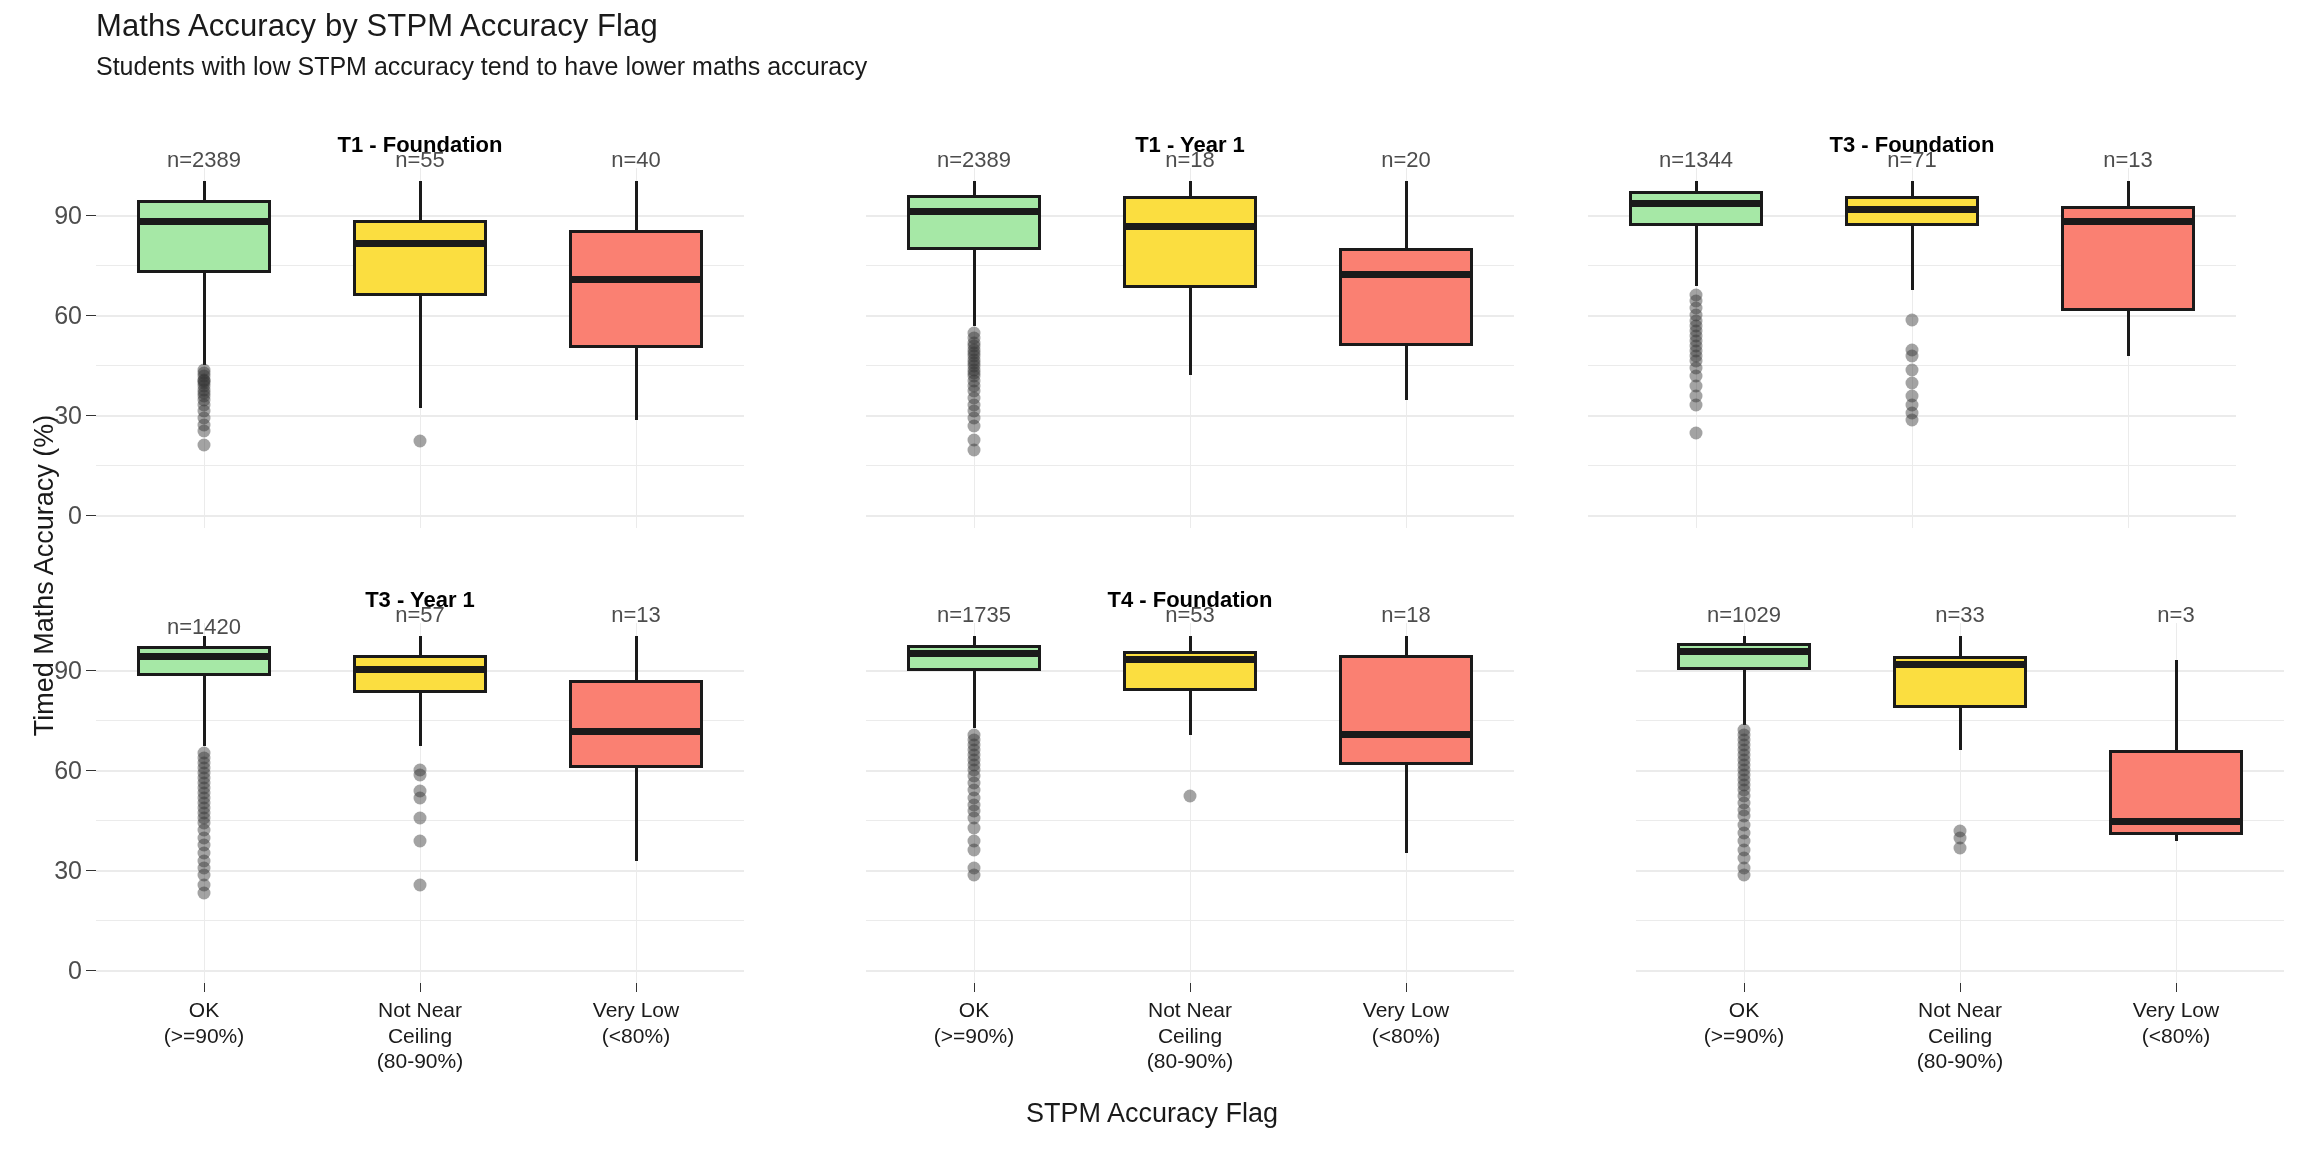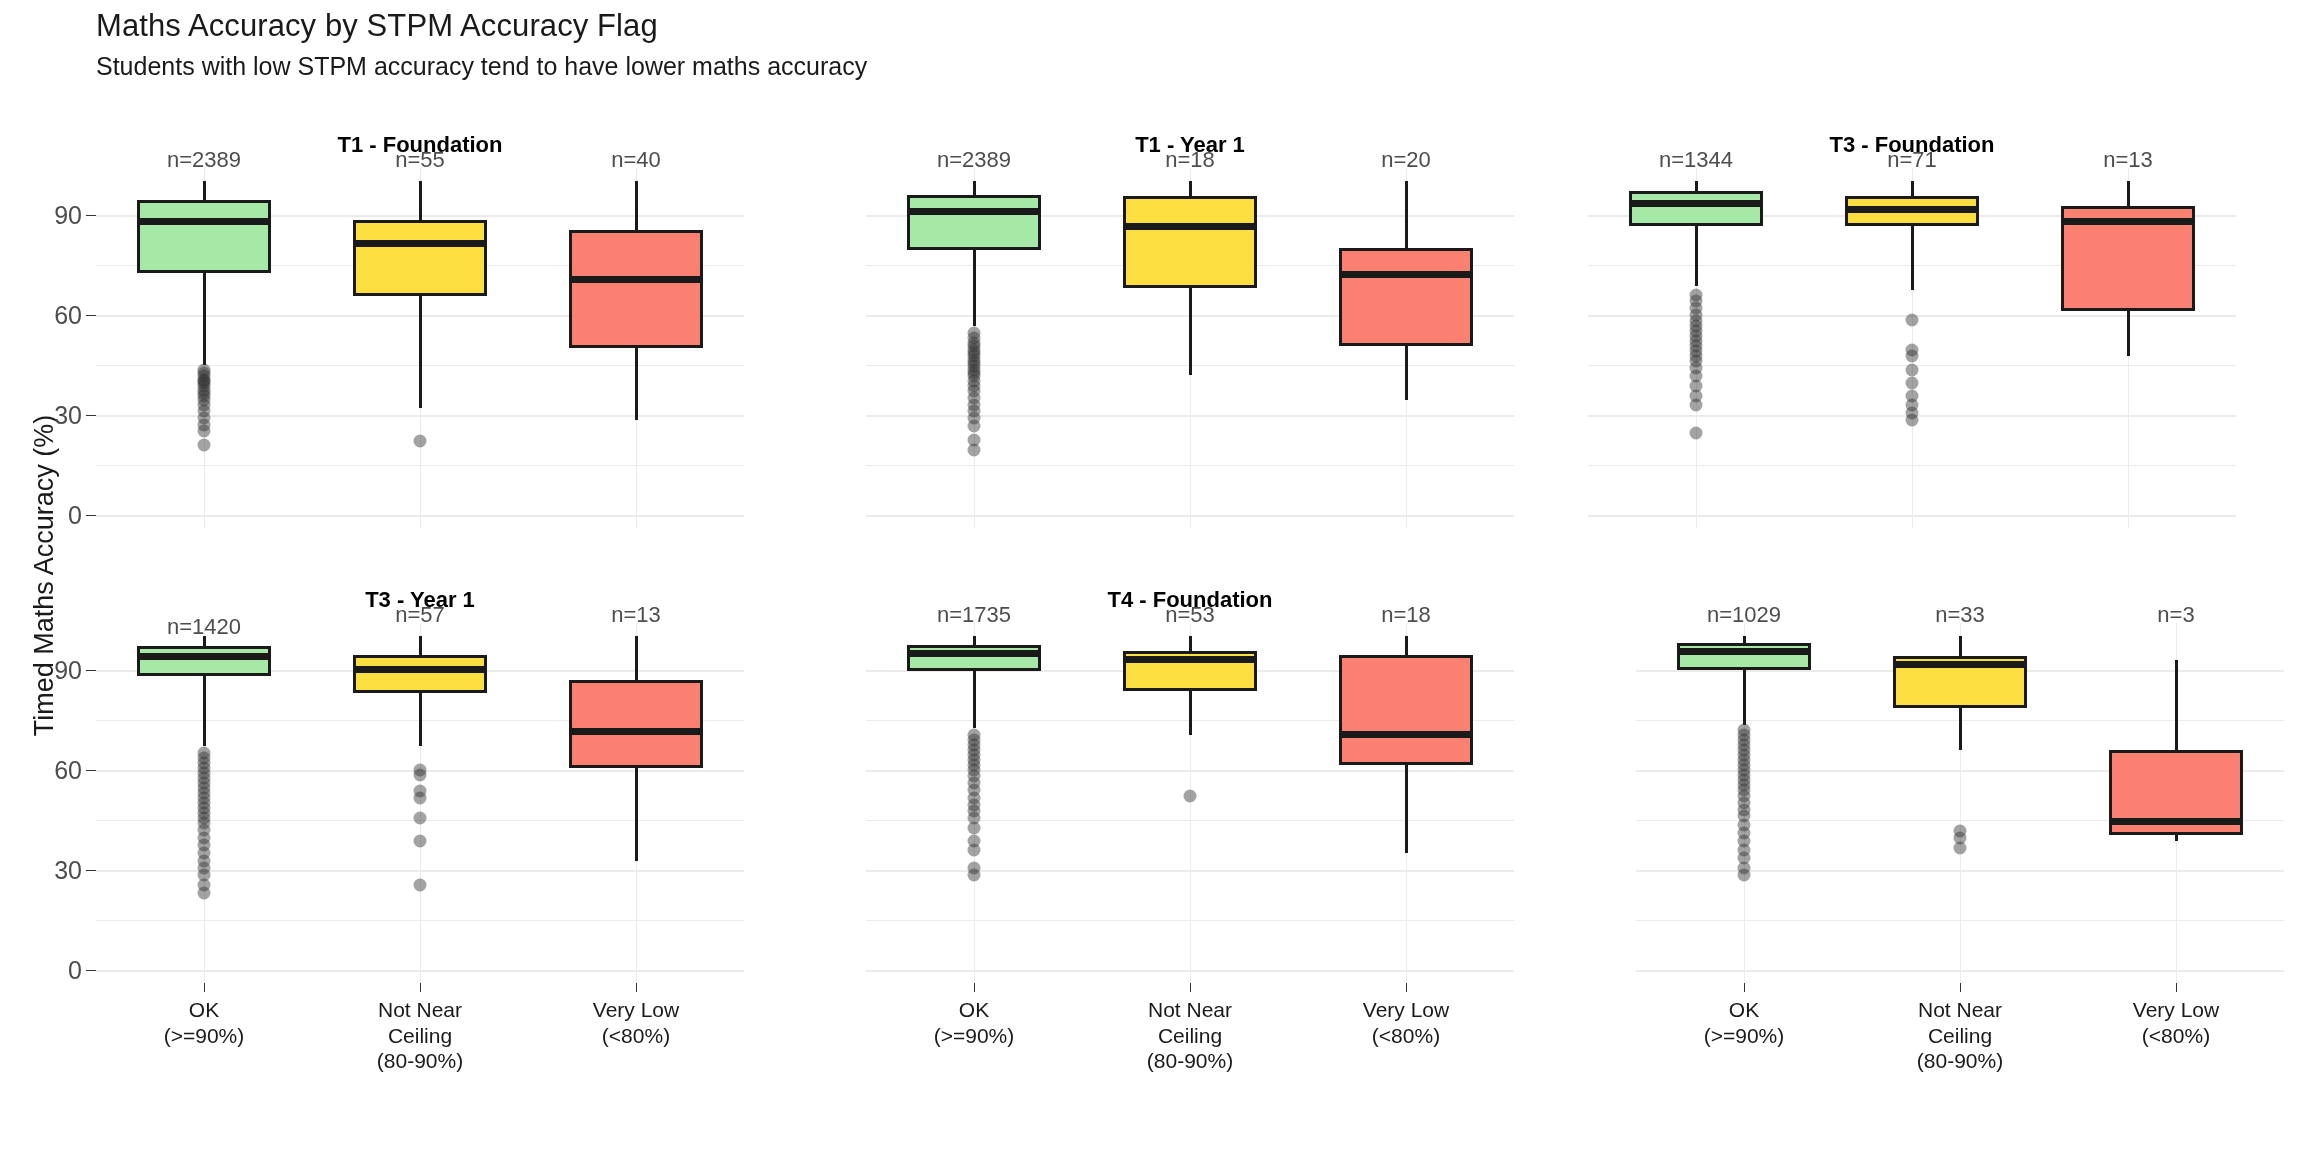--- a/index.html
+++ b/index.html
@@ -110,20 +110,21 @@
 </style>
 </head>
 <body>
 
 <div id="root">
 
   <div class="plot-title">Maths Accuracy by STPM Accuracy Flag</div>
   <div class="plot-subtitle">Students with low STPM accuracy tend to have lower maths accuracy</div>
 
   <div class="ylab">Timed Maths Accuracy (%)</div>
+  <div class="xlab">STPM Accuracy Flag</div>
 
   <div id="panels-layer">
       <div class="panel" style="left: 96px; top: 168px; width: 648px; height: 360px;">
         <div class="panel-title">T1 - Foundation</div>
         <div class="panel-area">
           <div class="gridline" style="top: 296.667px;"></div>
           <div class="gridline" style="top: 196.667px;"></div>
           <div class="gridline" style="top: 96.6667px;"></div>
           <div class="gridline major" style="top: 346.667px;"></div>
           <div class="gridline major" style="top: 246.667px;"></div>

